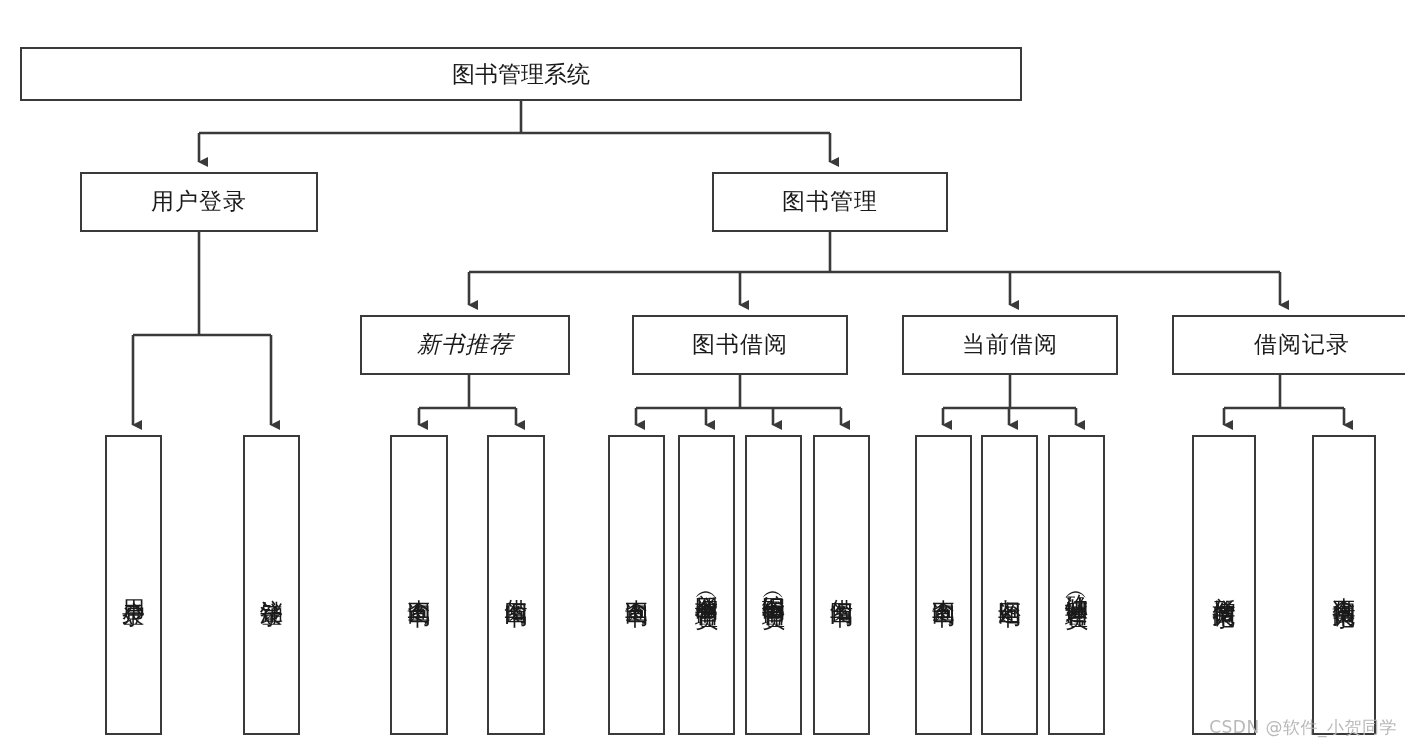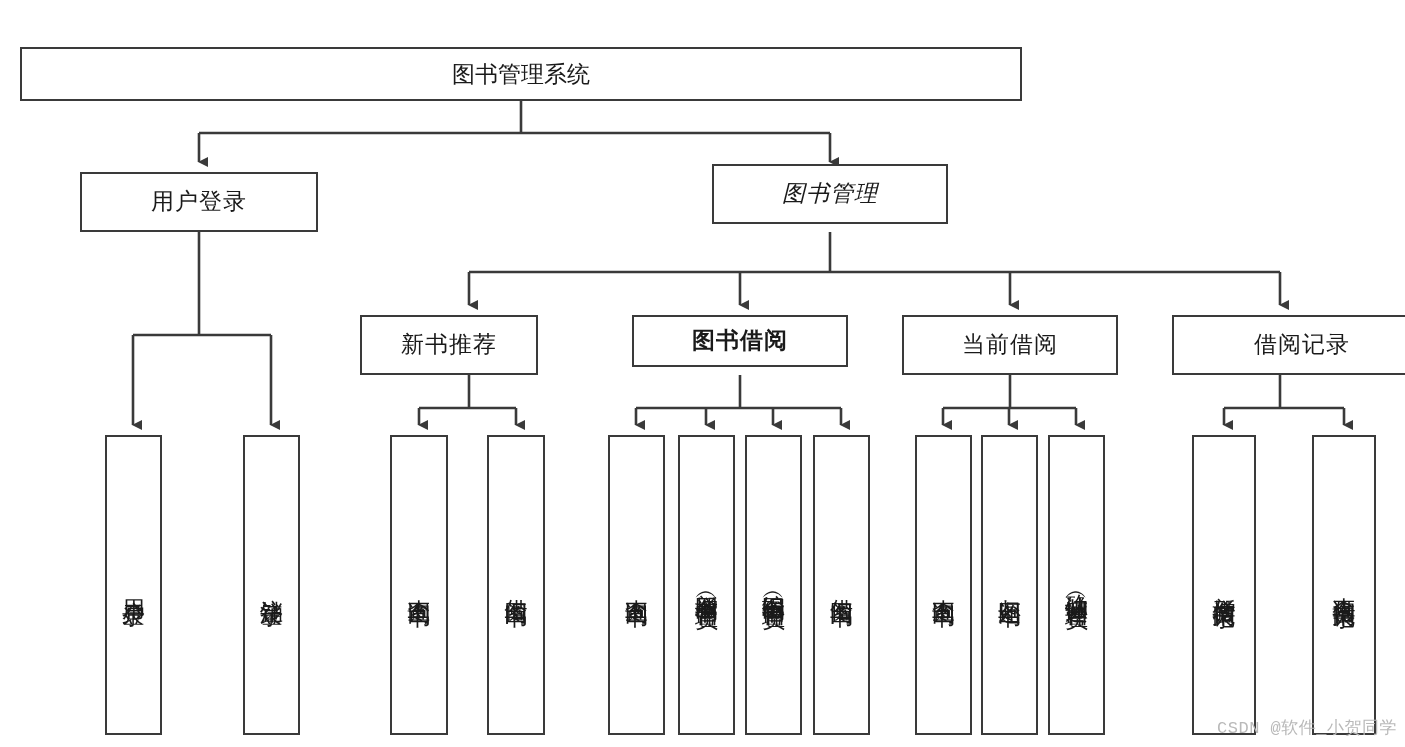--- a/index.html
+++ b/index.html
@@ -61,21 +61,20 @@
     max-height: 100%;
   }
   .watermark {
     position: absolute;
     right: 8px;
     bottom: 8px;
     font-size: 17px;
     color: #b9b9b9;
     letter-spacing: 0.5px;
     user-select: none;
-    font-family: Liberation Mono, monospace;
   }
 </style>
 </head>
 <body>
 
 <div id="canvas">
 
   <svg id="wires" viewBox="0 0 1405 747">
     <defs>
       <marker id="arrow" markerWidth="11" markerHeight="11" refX="5" refY="9" orient="auto" markerUnits="userSpaceOnUse">
@@ -127,29 +126,29 @@
   </svg>
 
   <div class="node root" style="left:20px; top:14px; width:1002px; height:54px;margin-top:33px;">
     <span>图书管理系统</span>
   </div>
 
   <div class="node h" style="left:80px; top:172px; width:238px; height:60px;">
     <span>用户登录</span>
   </div>
 
-  <div class="node h" style="left:712px; top:164px; width:236px; height:60px;font-style:italic;">
+  <div class="node h" style="left:712px; top:172px; width:236px; height:60px;">
     <span>图书管理</span>
   </div>
 
-  <div class="node h" style="left:360px; top:315px; width:178px; height:60px;">
+  <div class="node h" style="left:360px; top:315px; width:210px; height:60px;font-style:italic;">
     <span>新书推荐</span>
   </div>
 
-  <div class="node h" style="left:632px; top:315px; width:216px; height:52px;font-weight:bold;">
+  <div class="node h" style="left:632px; top:315px; width:216px; height:60px;">
     <span>图书借阅</span>
   </div>
 
   <div class="node h" style="left:902px; top:315px; width:216px; height:60px;align-items:center;">
     <span>当前借阅</span>
   </div>
 
   <div class="node h" style="left:1172px; top:315px; width:260px; height:60px;">
     <span>借阅记录</span>
   </div>

